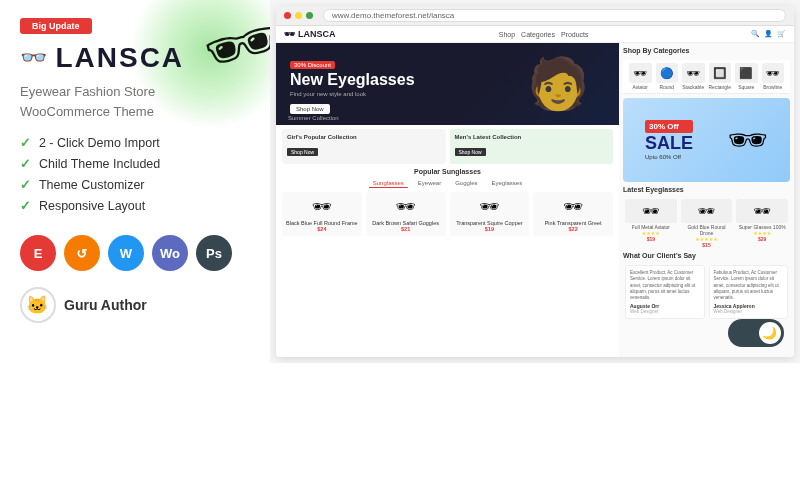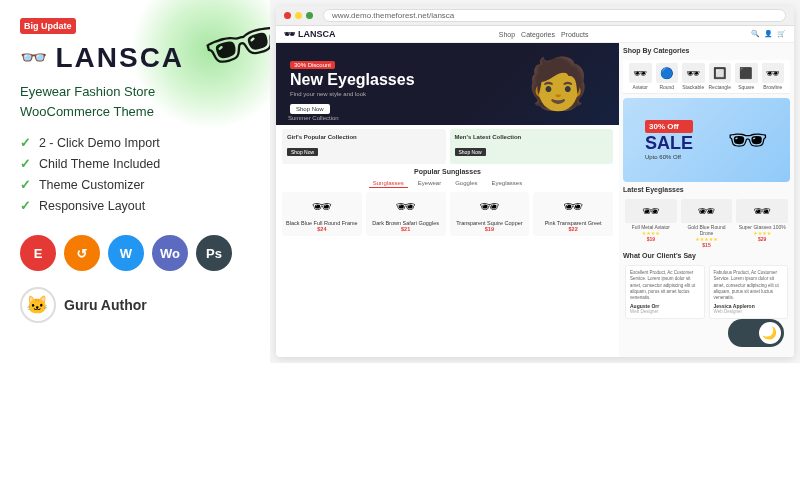--- a/index.html
+++ b/index.html
@@ -36,21 +36,21 @@
       border-radius: 50%;
       z-index: 0;
     }
 
     .big-update-badge {
       display: inline-block;
       background: #e53935;
       color: #fff;
       font-size: 9px;
       font-weight: 700;
-      padding: 3px 4px;
+      padding: 3px 12px;
       border-radius: 3px;
       margin-bottom: 8px;
       position: relative;
       z-index: 1;
       width: fit-content;
     }
 
     .logo-row {
       display: flex;
       align-items: center;
@@ -66,21 +66,21 @@
 
     .logo-text {
       font-size: 28px;
       font-weight: 800;
       color: #1a1a2e;
       letter-spacing: 2px;
     }
 
     .tagline {
       font-size: 13px;
-      color: #14532d;
+      color: #737373;
       font-weight: 400;
       line-height: 1.5;
       margin-bottom: 14px;
       position: relative;
       z-index: 1;
     }
 
     .features-list {
       list-style: none;
       margin-bottom: 16px;

